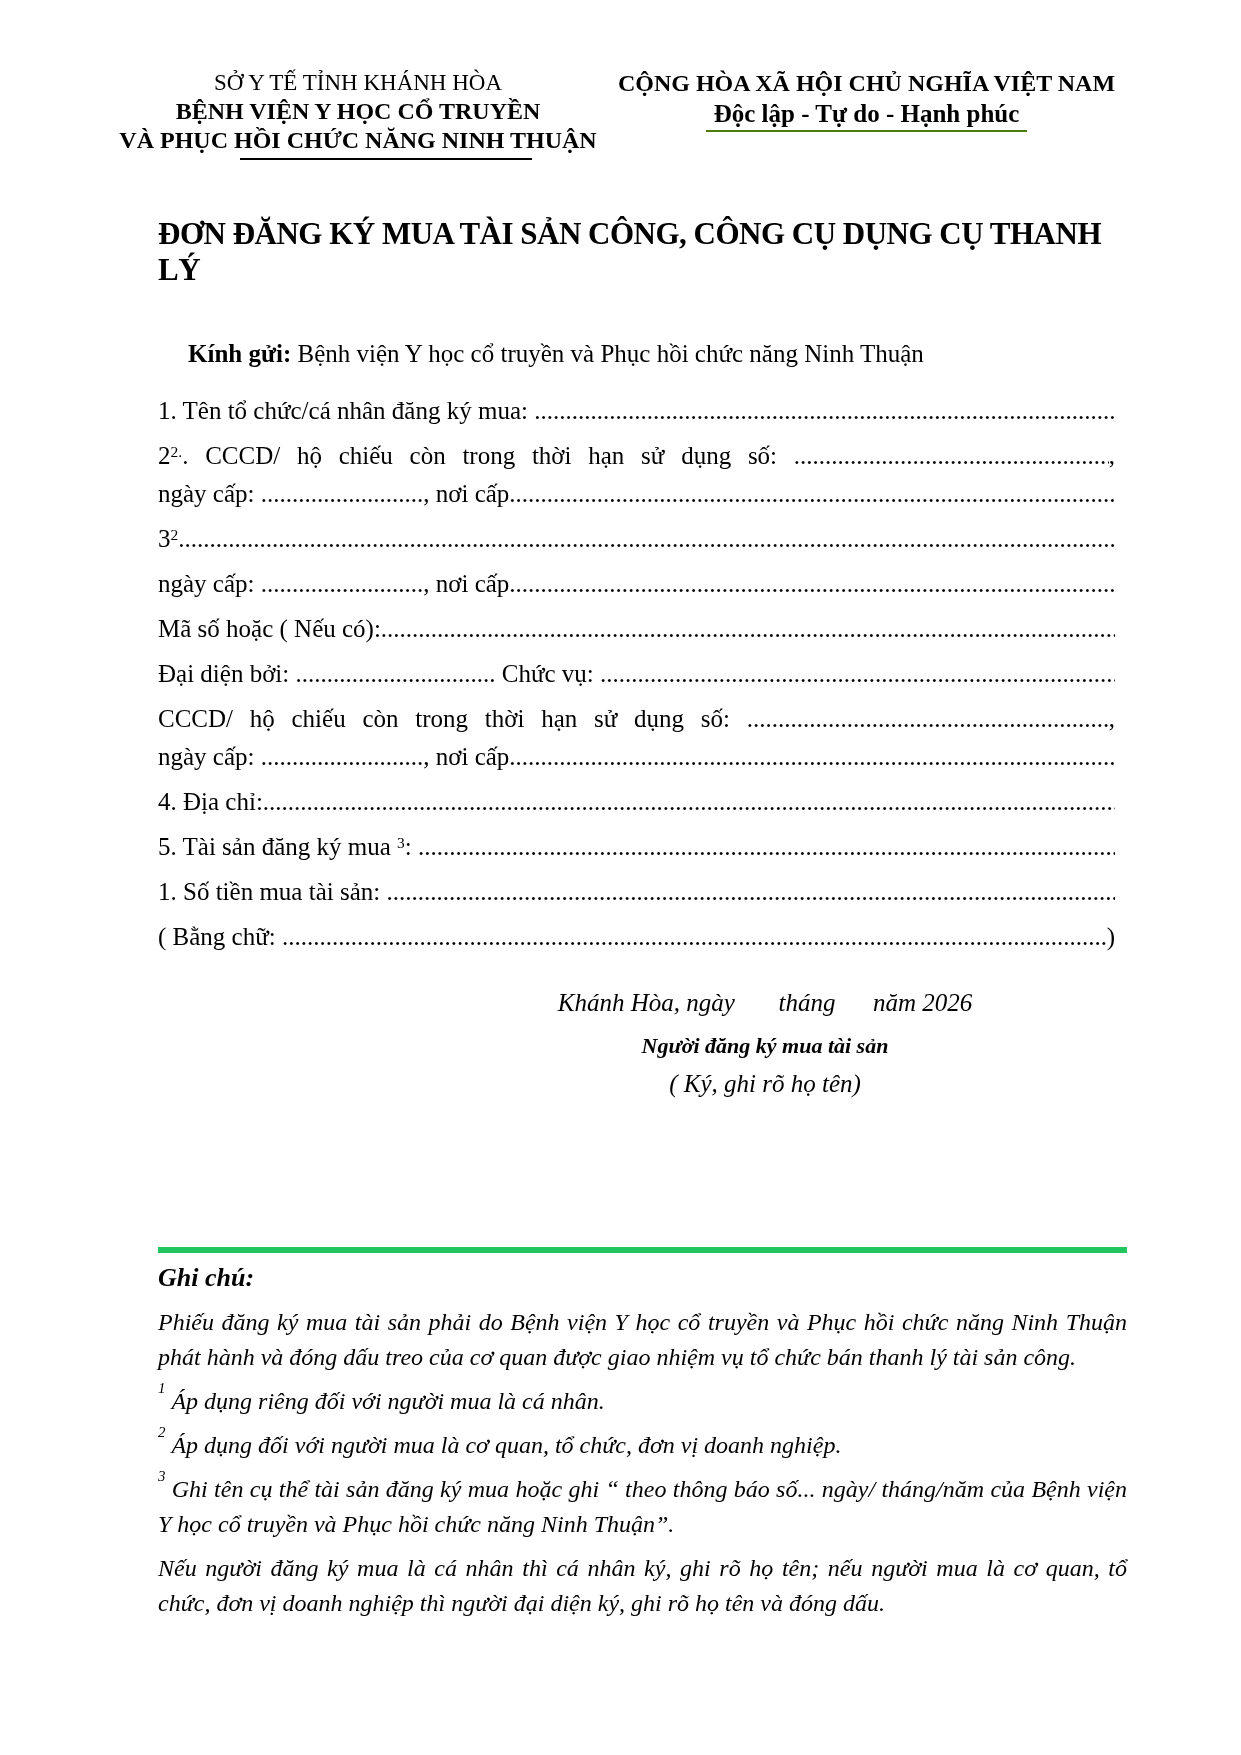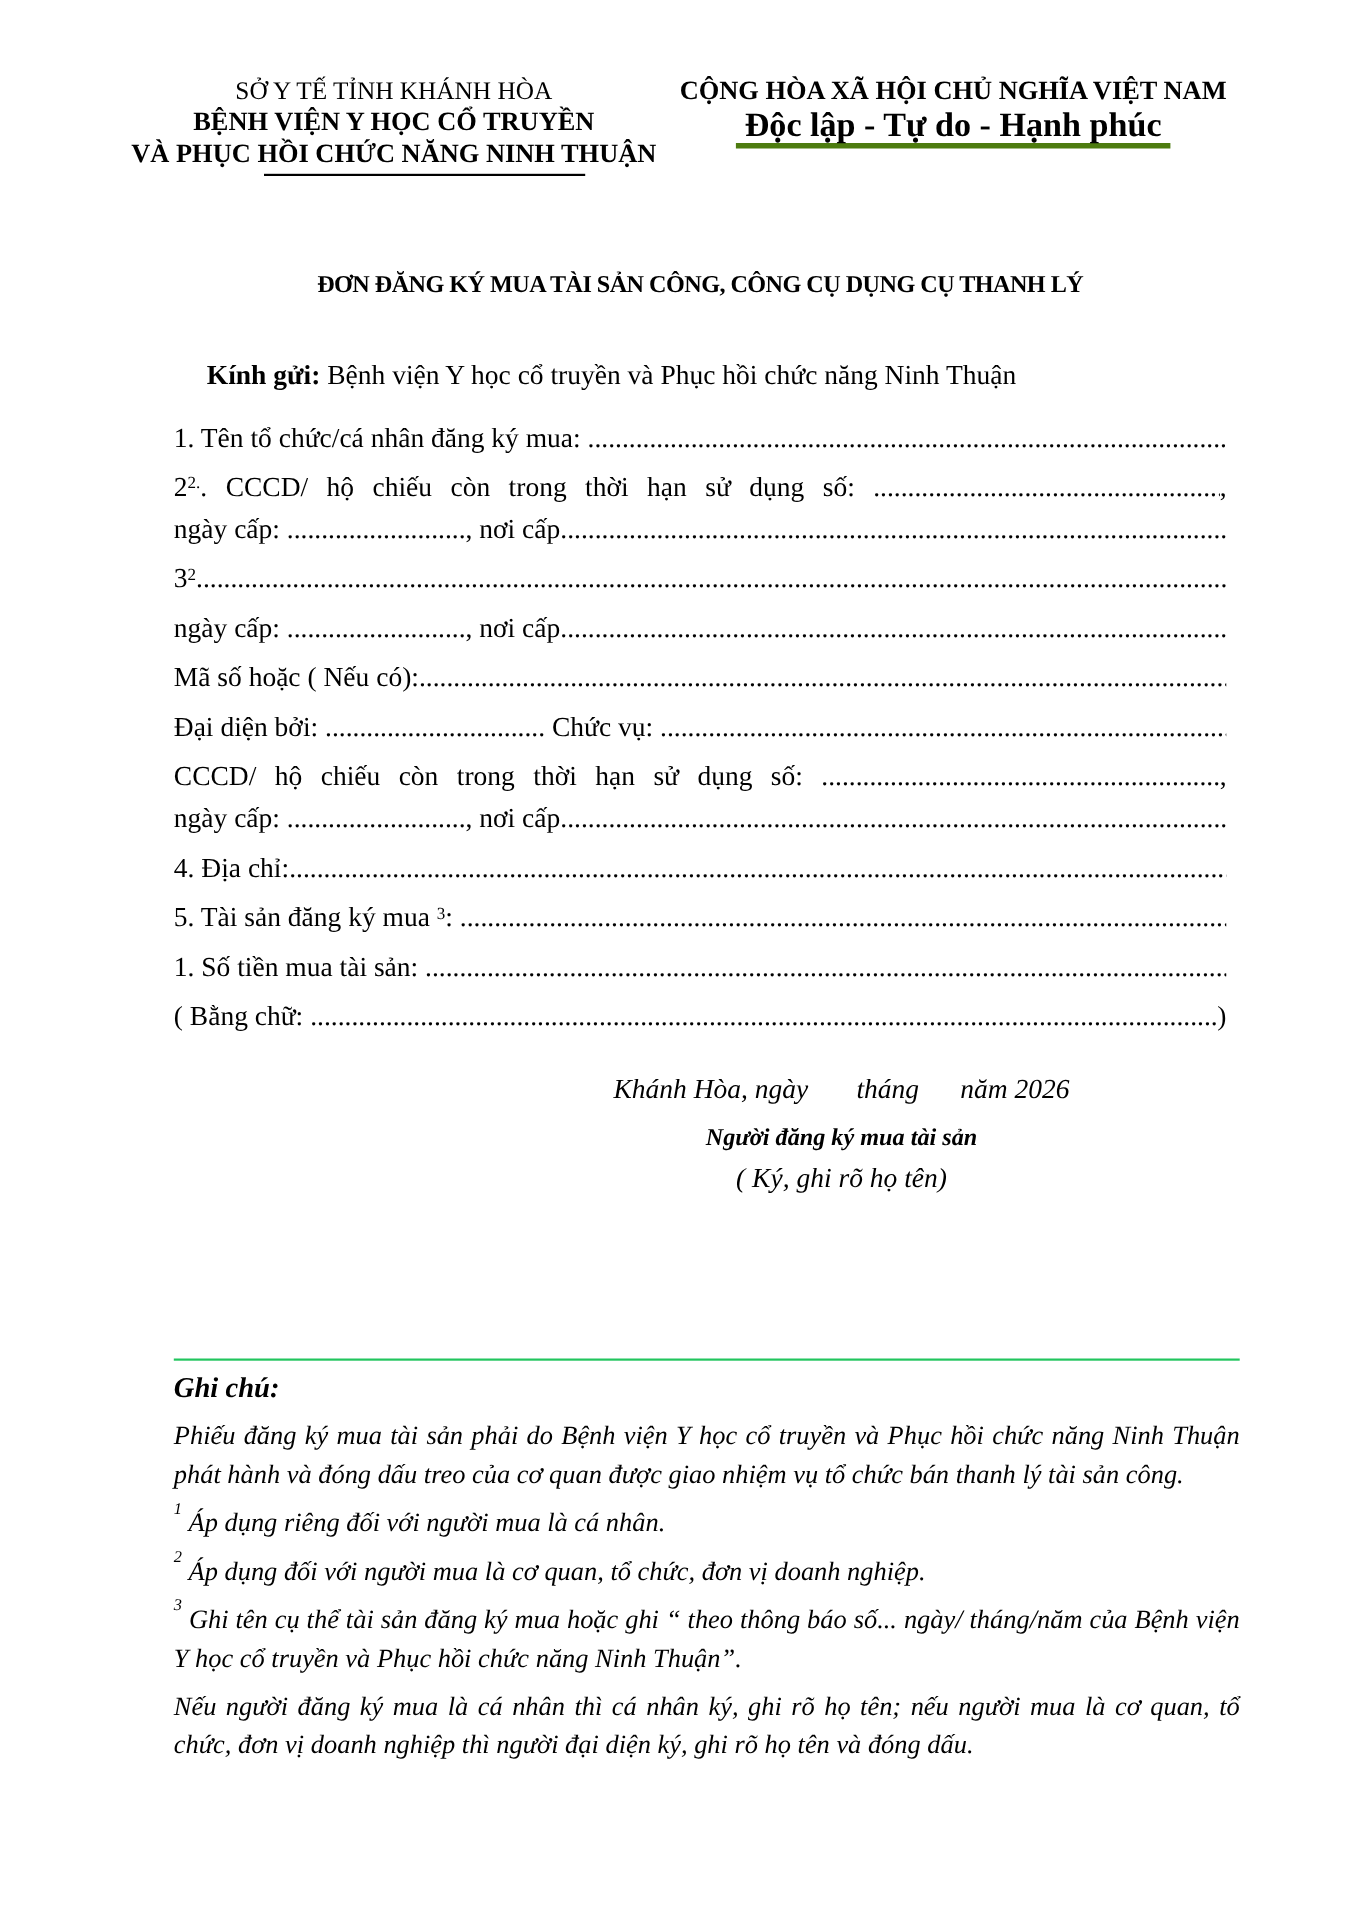--- a/index.html
+++ b/index.html
@@ -12,44 +12,44 @@
 
   
   .header{display:flex;align-items:flex-start;margin-left:-40px;margin-right:-20px;}
   .header-left{flex:0 0 480px;text-align:center;font-size:23px;line-height:29px;}
   .header-right{flex:1 1 auto;text-align:center;font-size:24px;line-height:30px;}
   .b{font-weight:bold;}
   .i{font-style:italic;}
   .bi{font-weight:bold;font-style:italic;}
   .header-left .org{font-size:24px;font-weight:bold;}
   .issuer-underline{width:292px;border-bottom:2px solid #000;margin:3px auto 0 auto;transform:translateX(28px);height:0;}
-  .motto{font-size:31px;display:inline-block;border-bottom:5px solid #4d7c0f;padding:0 8px 1px 8px;margin-top:1px;}
+  .motto{font-size:25px;display:inline-block;border-bottom:2px solid #4d7c0f;padding:0 8px 1px 8px;margin-top:1px;}
 
   
-  .title{margin-top:80px;text-align:center;font-weight:bold;font-size:22px;letter-spacing:-0.5px;line-height:36px;}
+  .title{margin-top:56px;font-weight:bold;font-size:31px;letter-spacing:-0.5px;line-height:36px;}
   .salutation{margin-top:47px;font-size:25px;line-height:38px;text-indent:30px;white-space:pre;}
 
   
   .fields{margin-top:19px;font-size:25px;}
   .fpara{margin-top:7px;}
   .fpara:first-child{margin-top:0;}
   .fline{display:flex;align-items:baseline;line-height:38px;overflow:hidden;}
   .fline > span, .fline > sup{flex:0 0 auto;white-space:pre;}
   .fline > .fill{flex:1 1 0;overflow:hidden;white-space:pre;}
   .stretch > span:not(.fill){word-spacing:0.42em;}
   sup{font-size:0.62em;position:relative;top:-0.48em;line-height:0;}
 
   
   .sig{margin:26px 110px 0 auto;width:480px;text-align:center;font-size:25px;}
   .sig-date{line-height:42px;}
   .sig-title{line-height:43px;font-size:22px;}
   .sig-note{line-height:34px;}
 
   
-  .notes{margin-top:146px;border-top:2px solid #22c55e;padding-top:7px;margin-right:-12px;}
+  .notes{margin-top:146px;border-top:6px solid #22c55e;padding-top:7px;margin-right:-12px;}
   .notes-heading{font-size:26px;line-height:36px;}
   .notes-list{font-size:24px;font-style:italic;}
   .npara{margin-top:9px;line-height:35px;text-align:justify;}
 </style>
 </head>
 <body>
 
 <div class="page">
 
   <div class="header">

